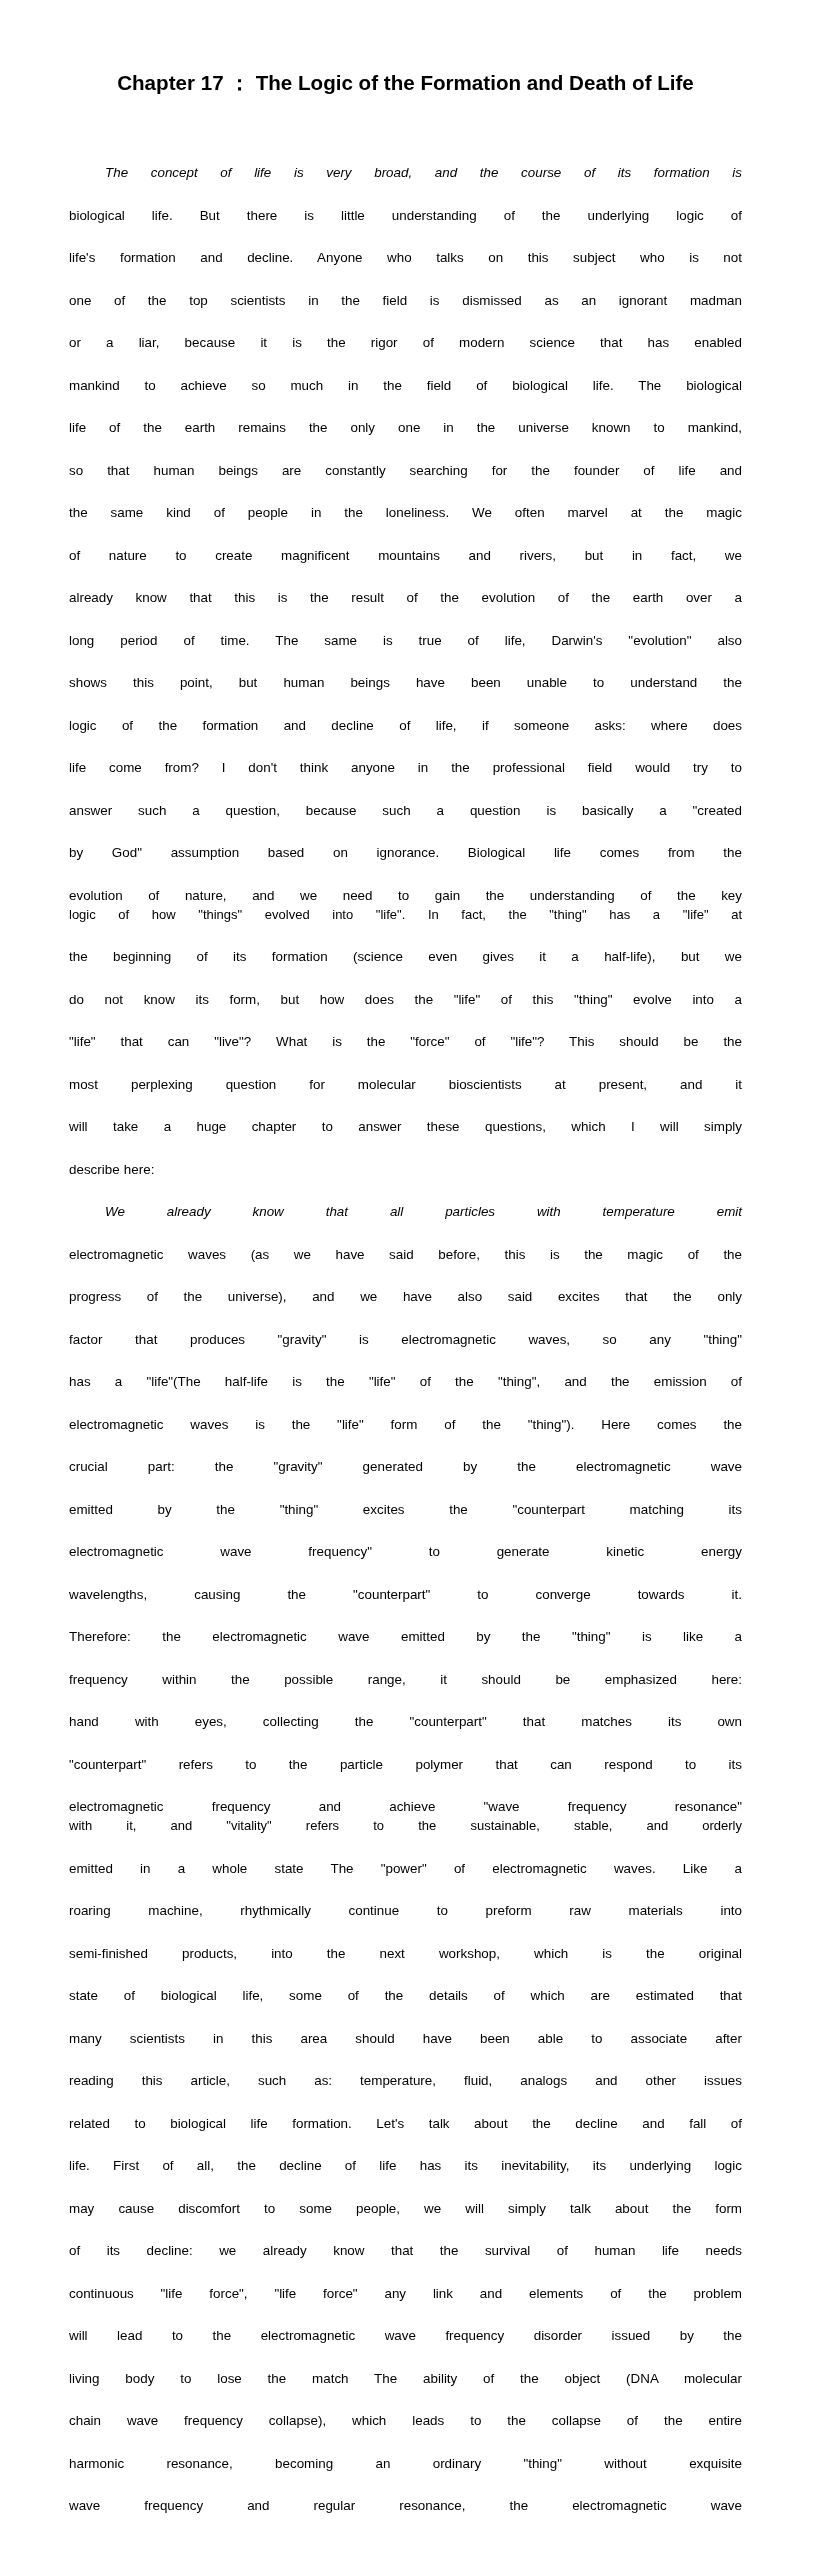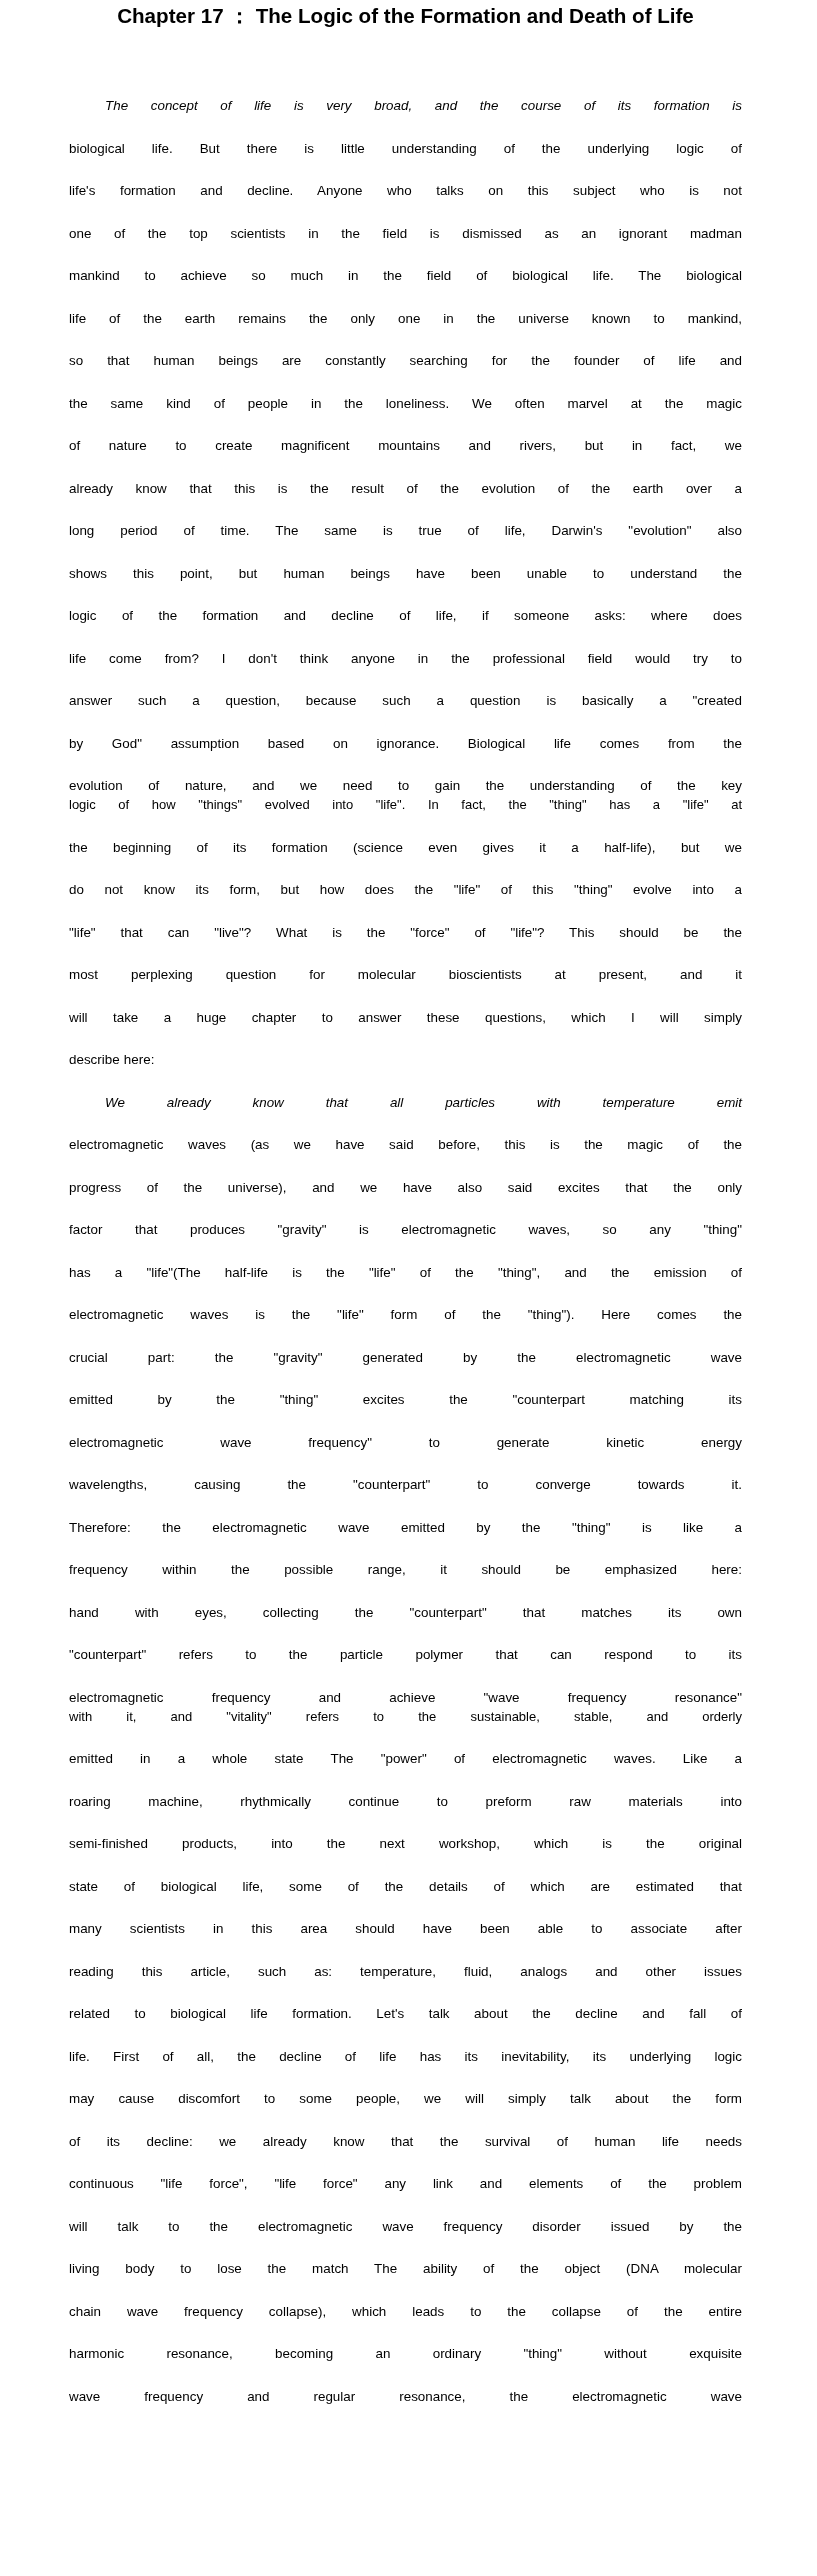--- a/index.html
+++ b/index.html
@@ -4,21 +4,21 @@
 <style>
   html, body { margin:0; padding:0; background:#ffffff; }
   body {
     width:818px; height:3198px;
     font-family:"Liberation Sans", sans-serif;
     color:#000000;
   }
   .page { position:relative; width:818px; height:3198px; overflow:hidden; background:#ffffff; }
   .content { position:absolute; left:69px; top:0; width:673px; }
   .doc-title {
-    margin:0; 
+    margin:0; padding-top:67px;
     font-size:20.6px; font-weight:700; line-height:31px;
     text-align:center;
     font-stretch:condensed;
   }
   .para { margin:0; padding:0; }
   .ln {
     font-size:13.4px; line-height:15.5px; margin-top:27px;
     text-align:justify; text-align-last:justify;
     word-spacing:0.5px;
   }
@@ -32,20 +32,21 @@
 
 <div class="page">
   <div class="content">
     <h1 class="doc-title">Chapter 17 ： The Logic of the Formation and Death of Life</h1>
     <div id="paragraphs">
         <div class="para">
           <div class="ln i first">The concept of life is very broad, and the course of its formation is</div>
           <div class="ln">biological life. But there is little understanding of the underlying logic of</div>
           <div class="ln">life's formation and decline. Anyone who talks on this subject who is not</div>
           <div class="ln">one of the top scientists in the field is dismissed as an ignorant madman</div>
+          <div class="ln">or a liar, because it is the rigor of modern science that has enabled</div>
           <div class="ln">mankind to achieve so much in the field of biological life. The biological</div>
           <div class="ln">life of the earth remains the only one in the universe known to mankind,</div>
           <div class="ln">so that human beings are constantly searching for the founder of life and</div>
           <div class="ln">the same kind of people in the loneliness. We often marvel at the magic</div>
           <div class="ln">of nature to create magnificent mountains and rivers, but in fact, we</div>
           <div class="ln">already know that this is the result of the evolution of the earth over a</div>
           <div class="ln">long period of time. The same is true of life, Darwin's "evolution" also</div>
           <div class="ln">shows this point, but human beings have been unable to understand the</div>
           <div class="ln">logic of the formation and decline of life, if someone asks: where does</div>
           <div class="ln">life come from? I don't think anyone in the professional field would try to</div>
@@ -81,21 +82,21 @@
           <div class="ln">roaring machine, rhythmically continue to preform raw materials into</div>
           <div class="ln">semi-finished products, into the next workshop, which is the original</div>
           <div class="ln">state of biological life, some of the details of which are estimated that</div>
           <div class="ln">many scientists in this area should have been able to associate after</div>
           <div class="ln">reading this article, such as: temperature, fluid, analogs and other issues</div>
           <div class="ln">related to biological life formation. Let's talk about the decline and fall of</div>
           <div class="ln">life. First of all, the decline of life has its inevitability, its underlying logic</div>
           <div class="ln">may cause discomfort to some people, we will simply talk about the form</div>
           <div class="ln">of its decline: we already know that the survival of human life needs</div>
           <div class="ln">continuous "life force", "life force" any link and elements of the problem</div>
-          <div class="ln">will talk to the electromagnetic wave frequency disorder issued by the</div>
+          <div class="ln">will lead to the electromagnetic wave frequency disorder issued by the</div>
           <div class="ln">living body to lose the match The ability of the object (DNA molecular</div>
           <div class="ln">chain wave frequency collapse), which leads to the collapse of the entire</div>
           <div class="ln">harmonic resonance, becoming an ordinary "thing" without exquisite</div>
           <div class="ln">wave frequency and regular resonance, the electromagnetic wave</div>
         </div>
       </div>
   </div>
 </div>
 
 

